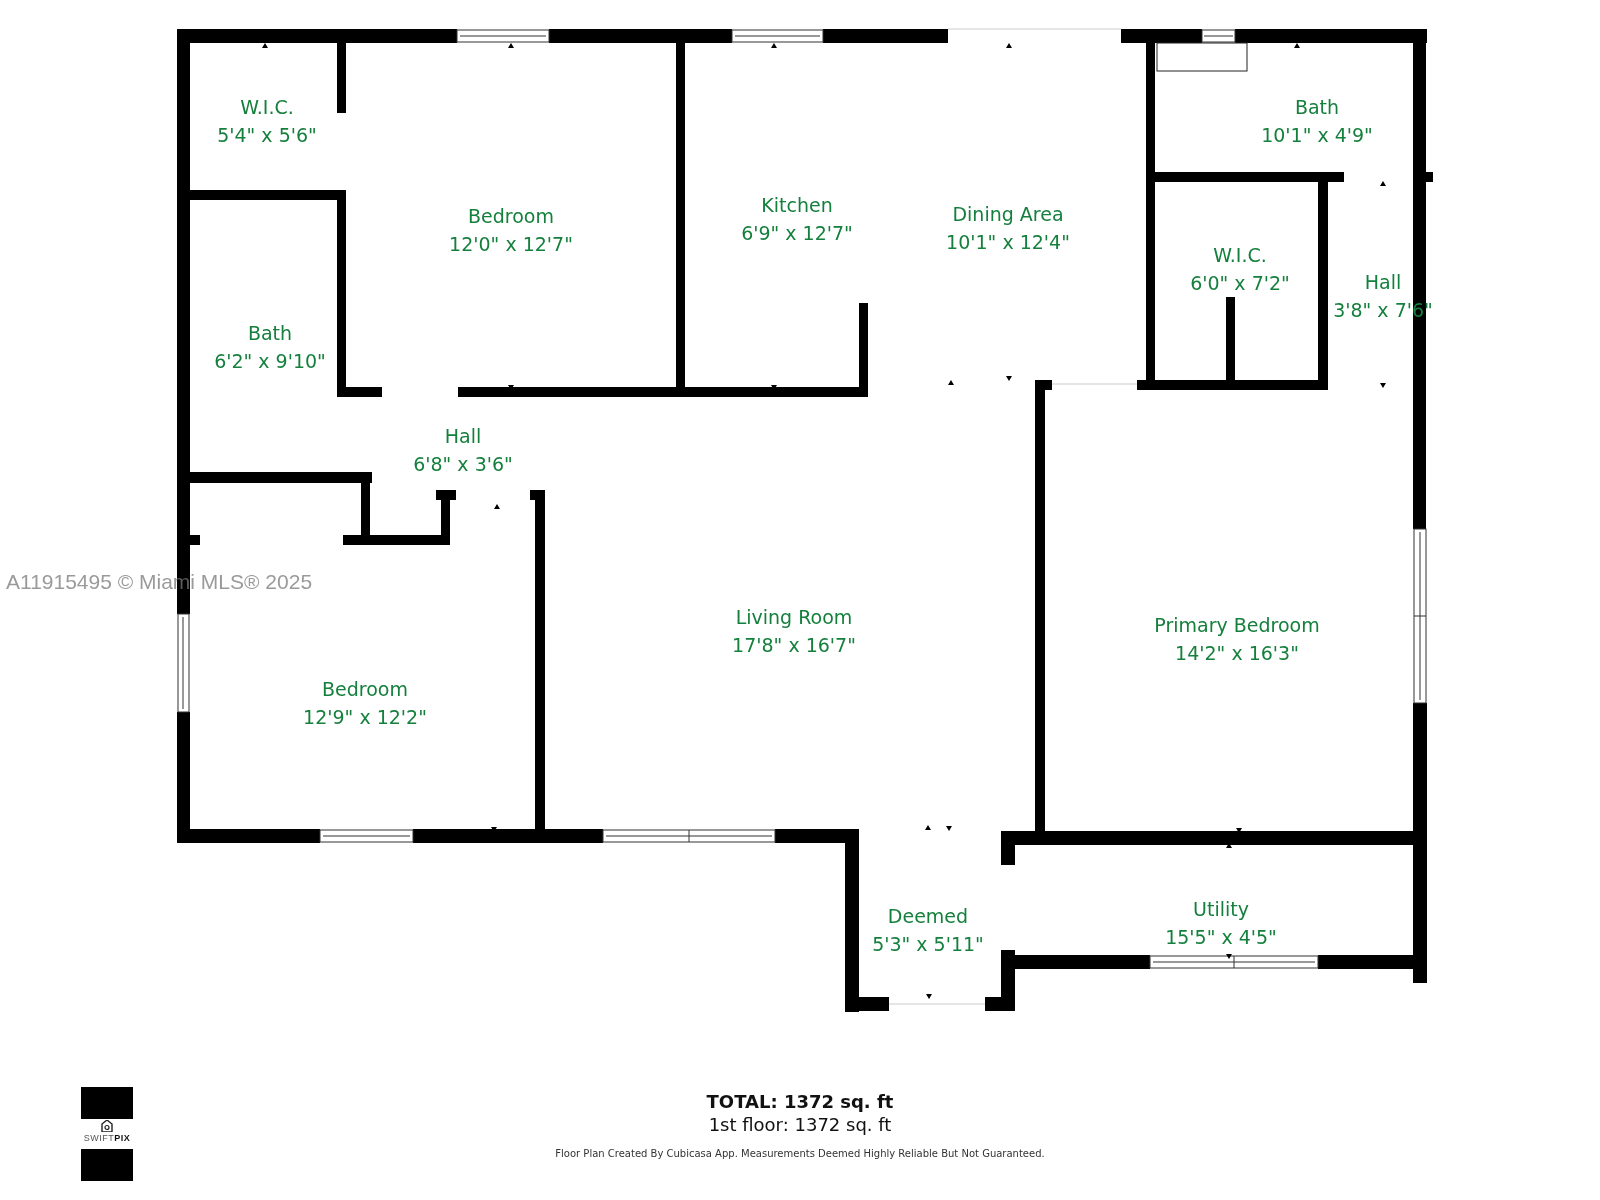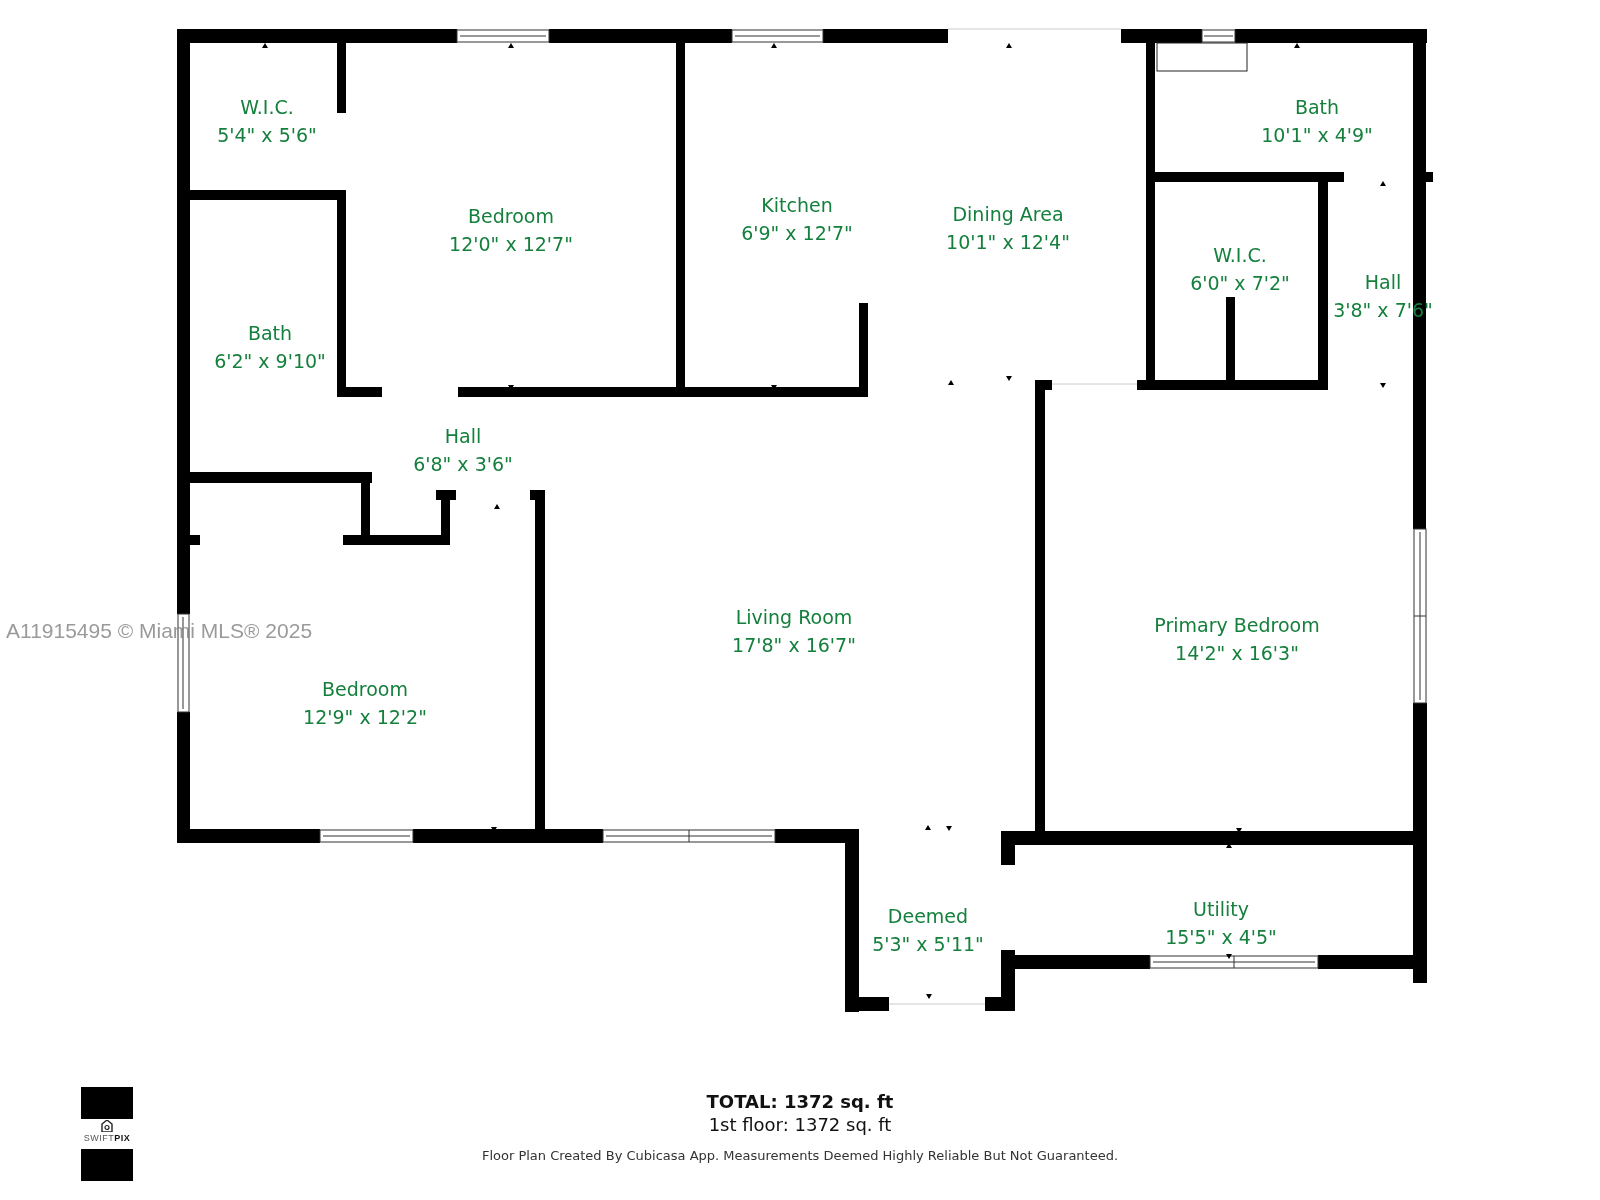--- a/index.html
+++ b/index.html
@@ -2,26 +2,26 @@
 <html><head>
 <meta charset="utf-8">
 <style>
   html, body { margin: 0; padding: 0; background: #ffffff; }
   body { width: 1600px; height: 1200px; position: relative; overflow: hidden;
          font-family: "DejaVu Sans", "Liberation Sans", sans-serif; color: #111; }
   #plan { position: absolute; left: 0; top: 0; width: 1600px; height: 1200px; }
   .room-label { position: absolute; transform: translate(-50%, 0); text-align: center;
                 font-size: 19px; line-height: 28px; color: #15803d; white-space: nowrap; }
   .room-label .dim { display: block; }
-  .watermark { position: absolute; left: 6px; top: 619px; font-family: "Liberation Sans", sans-serif;
+  .watermark { position: absolute; left: 6px; top: 570px; font-family: "Liberation Sans", sans-serif;
                font-size: 21px; color: rgba(120,120,120,0.75); white-space: nowrap; }
   .footer { position: absolute; left: 0; width: 1600px; top: 1090px; text-align: center; }
   .footer .total { font-weight: bold; font-size: 18px; line-height: 23px; }
   .footer .line { font-size: 18px; line-height: 23px; }
-  .footer .fine { font-size: 13px; margin-top: 12px; color: #333; }
+  .footer .fine { font-size: 10px; margin-top: 12px; color: #333; }
   .logo { position: absolute; left: 37px; top: 1087px; width: 52px; height: 94px; margin-left: 44px; }
   .logo .blk { position: absolute; left: 0; width: 52px; height: 32px; background: #000; }
   .logo .blk.top { top: 0; }
   .logo .blk.bot { top: 62px; }
   .logo .brand { position: absolute; left: 0; top: 46px; width: 52px; text-align: center;
                  font-family: "Liberation Sans", sans-serif; font-size: 9px; letter-spacing: 0.5px; color: #555; }
   .logo .brand b { color: #111; }
   .logo .house { position: absolute; left: 20px; top: 33px; width: 12px; height: 12px; }
 </style>
 </head>

